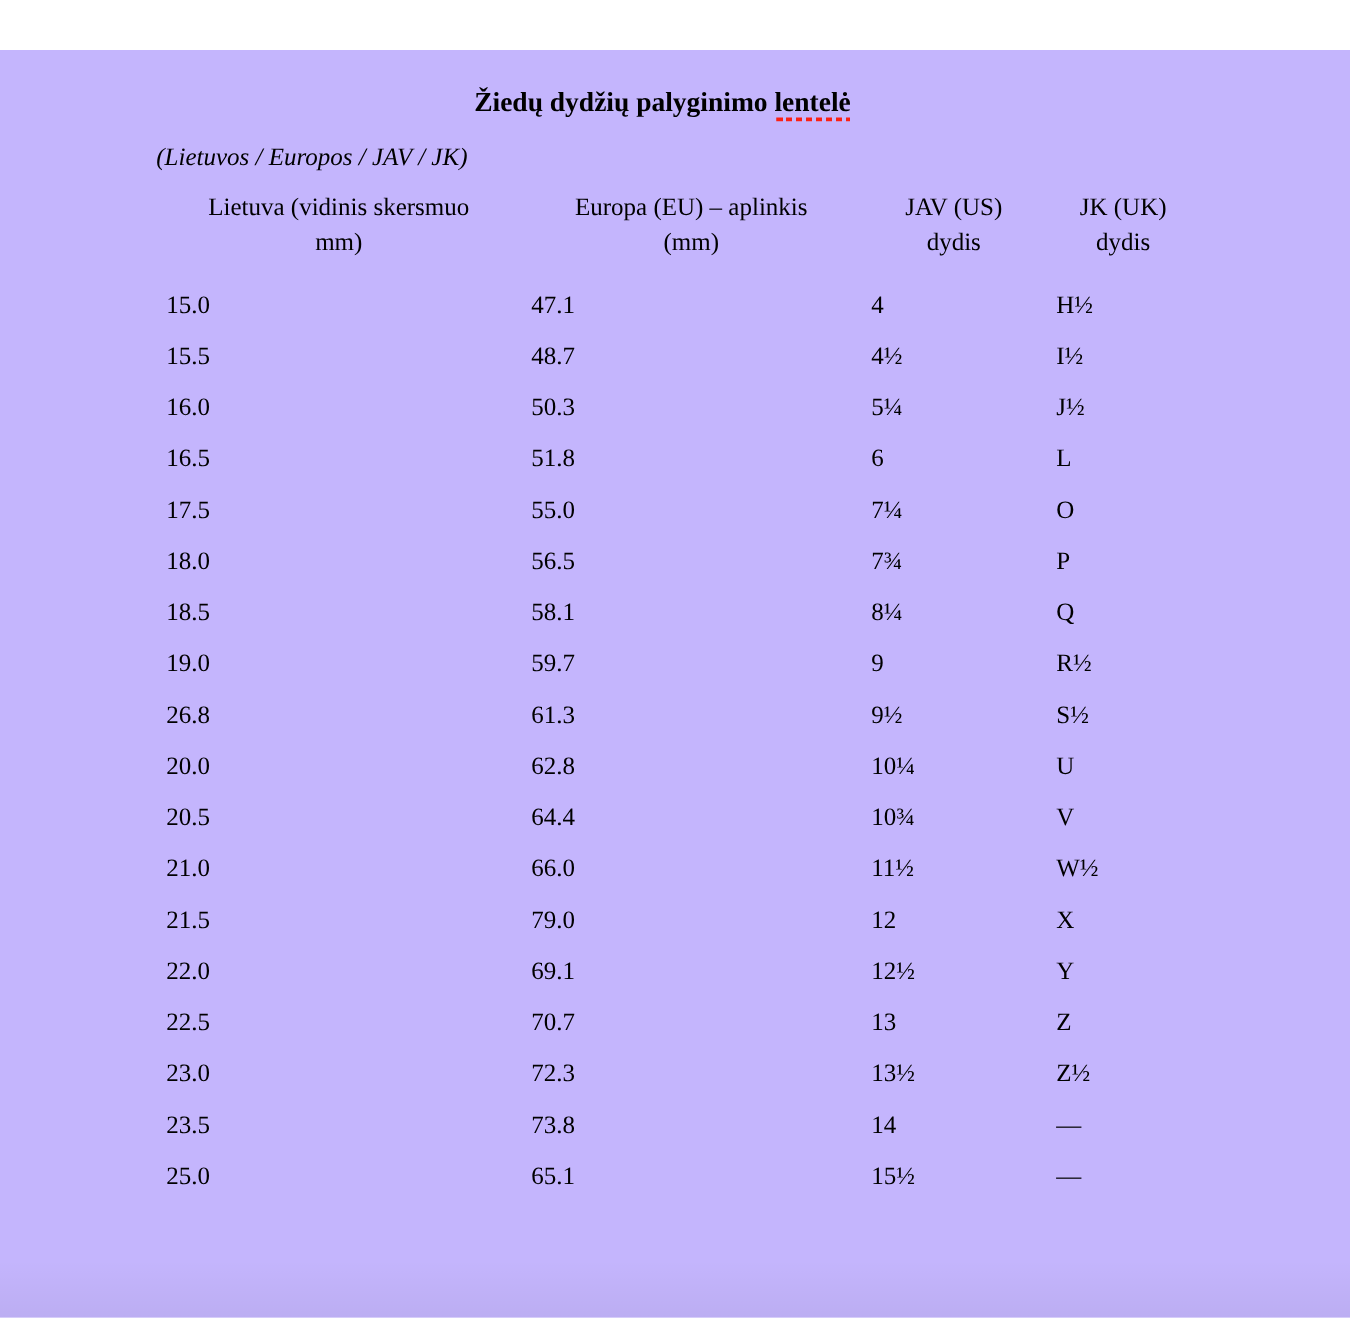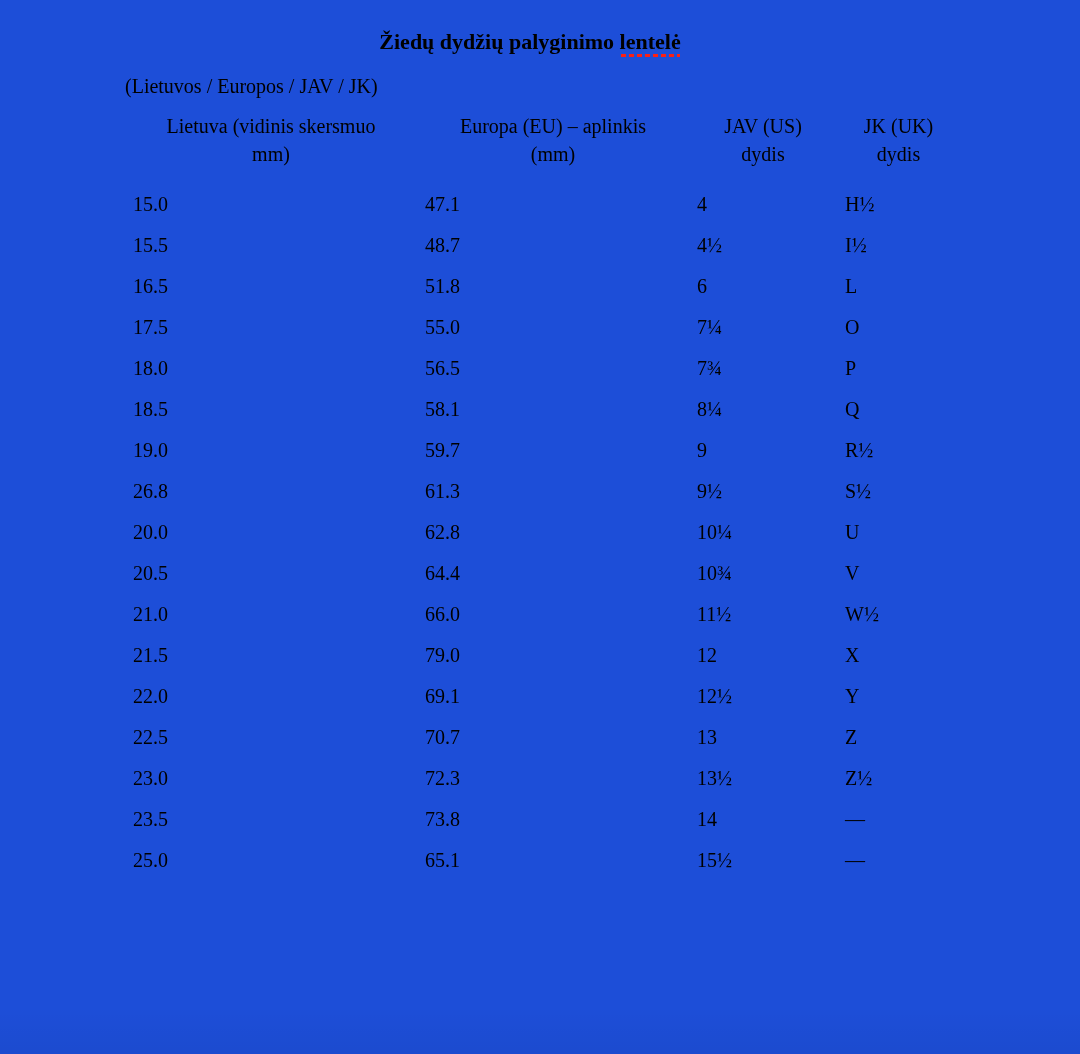--- a/index.html
+++ b/index.html
@@ -11,21 +11,22 @@
     width: 1080px;
     height: 1054px;
     position: relative;
     overflow: hidden;
     font-family: "Liberation Serif", "DejaVu Serif", serif;
     color: #000000;
   }
   .doc-page {
     position: absolute;
     inset: 0;
-    background: #1d4ed8;
+    background: #c4b5fd;
+    margin-top: 40px;
   }
   .doc-title {
     position: absolute;
     left: 125px;
     top: 28px;
     width: 810px;
     text-align: center;
     font-size: 22px;
     font-weight: bold;
     line-height: 27px;
@@ -37,20 +38,21 @@
     background-size: calc(100% - 2px) 3px;
     background-position: 1px 100%;
     background-repeat: no-repeat;
   }
   .doc-subtitle {
     position: absolute;
     left: 125px;
     top: 73px;
     font-size: 20px;
     line-height: 26px;
+    font-style: italic;
   }
   table.size-table {
     position: absolute;
     left: 125px;
     top: 112px;
     width: 835px;
     border-collapse: collapse;
     table-layout: fixed;
   }
   .size-table th {
@@ -125,20 +127,26 @@
           <td>4</td>
           <td>H½</td>
         </tr>
         <tr>
           <td>15.5</td>
           <td>48.7</td>
           <td>4½</td>
           <td>I½</td>
         </tr>
         <tr>
+          <td>16.0</td>
+          <td>50.3</td>
+          <td>5¼</td>
+          <td>J½</td>
+        </tr>
+        <tr>
           <td>16.5</td>
           <td>51.8</td>
           <td>6</td>
           <td>L</td>
         </tr>
         <tr>
           <td>17.5</td>
           <td>55.0</td>
           <td>7¼</td>
           <td>O</td>

